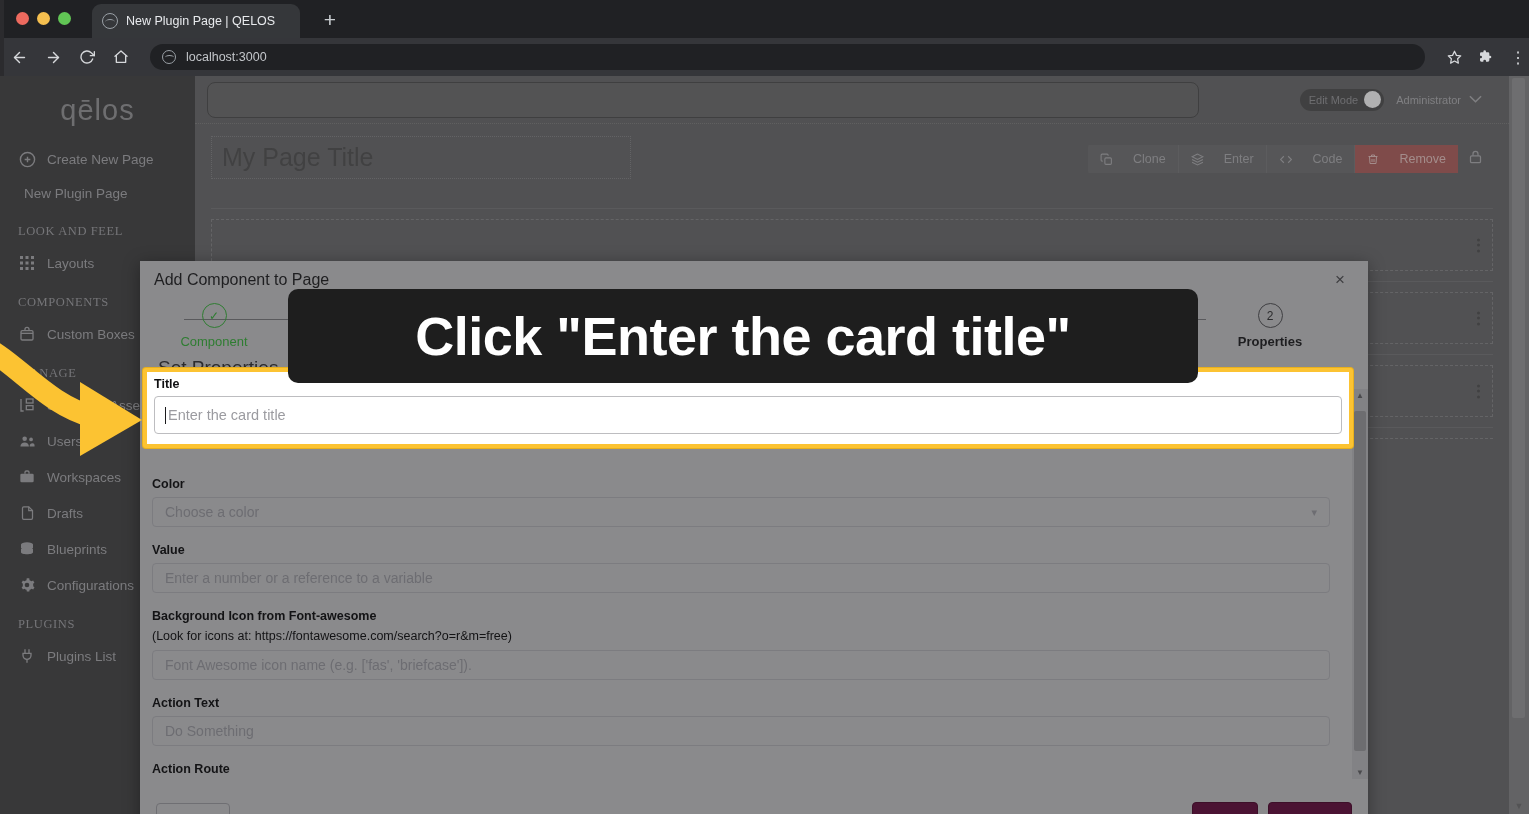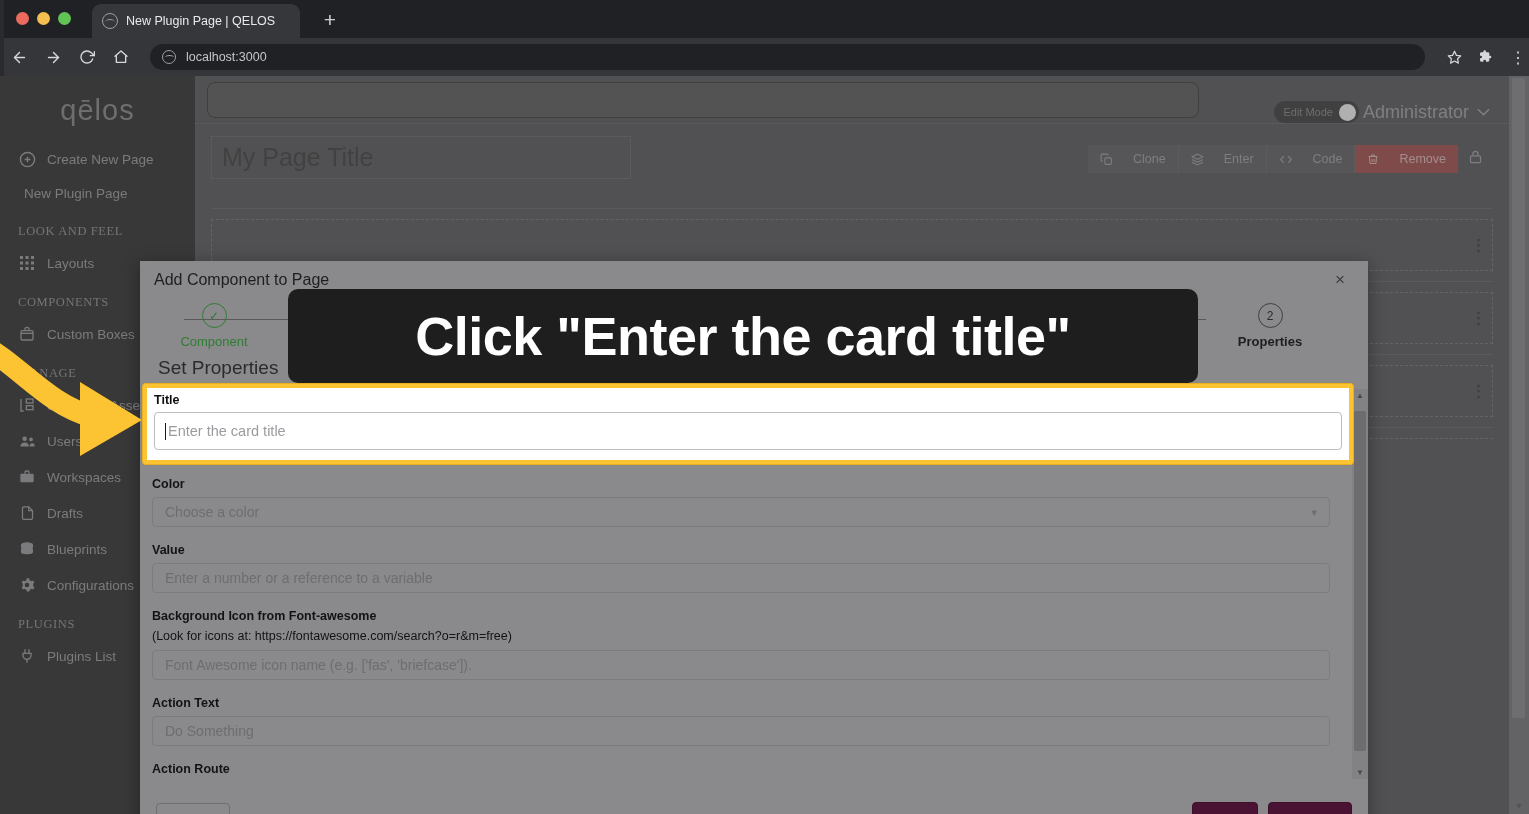--- a/index.html
+++ b/index.html
@@ -102,35 +102,35 @@
     color: #7a7a80; font-size: 12.5px; letter-spacing: 0.6px;
     padding: 14px 18px 6px 18px; text-transform: uppercase; font-family: Liberation Serif, serif;
   }
 
   
   .main {
     position: absolute; left: 195px; top: 0; right: 20px; height: 738px;
     background: #3a3a3c;
   }
   .topbar {
-    height: 48px; display: flex; align-items: flex-end; justify-content: flex-end;
-    padding: 0 19px; gap: 4px;
+    height: 48px; display: flex; align-items: center; justify-content: flex-end;
+    padding: 0 27px; gap: 12px;
     border-bottom: 1px dotted #555; 
   }
   .searchbar {
     position: absolute; left: 12px; top: 6px; right: 310px; height: 36px;
     border: 1px solid #18181a; border-radius: 8px; background: #3c3c3e;
   }
   .edit-toggle {
     display: flex; align-items: center; background: #1b1b1d;
     border-radius: 12px; padding: 2px 3px 2px 9px; gap: 6px; height: 22px;
   }
   .edit-toggle span { font-size: 11px; color: #6d6d72; white-space: nowrap; }
   .knob { width: 17px; height: 17px; border-radius: 50%; background: #e6e6e8; flex: none; }
-  .admin { color: #8d8d93; font-size: 18px; display: flex; align-items: center; gap: 8px; }
+  .admin { color: #8d8d93; font-size: 11px; display: flex; align-items: center; gap: 8px; }
 
   .page-head { position: relative; padding: 12px 16px 0 16px; height: 78px; }
   .page-title-box {
     border: 1px dotted #5a5a5d; padding: 6px 10px; display: inline-block;
     min-width: 420px;
   }
   .page-title { font-size: 25px; color: #1c1c1e; }
   .page-actions {
     position: absolute; right: 16px; top: 18px; display: flex; align-items: center;
     border-radius: 5px; overflow: hidden;
@@ -221,21 +221,21 @@
   .input {
     width: 100%; height: 30px; border: 1px solid #7c7c80; border-radius: 4px;
     background: transparent; display: flex; align-items: center;
     padding: 0 12px; font-size: 14px; color: #6d6d72;
   }
   .input.select { justify-content: space-between; gap: 33px; }
   .input.select .chev { color: #6d6d72; font-size: 11px; }
 
   
   .hl-box {
-    position: absolute; left: 143px; top: 308px; width: 1210px; height: 80px;
+    position: absolute; left: 143px; top: 292px; width: 1210px; height: 80px;
     background: #fcc332; border-radius: 3px; box-shadow: 0 0 0 1px #e8b01d;
     padding: 4px;
   }
   .hl-inner { background: #fff; width: 100%; height: 100%; padding: 5px 7px 6px 7px; }
   .hl-label { font-size: 12.5px; color: #0f0f11; font-weight: 600; }
   .hl-input {
     margin-top: 5px; height: 38px; border: 1px solid #bdbdc0; border-radius: 4px;
     display: flex; align-items: center; padding: 0 10px; background: #fff;
   }
   .caret { width: 1px; height: 17px; background: #1a1a1c; margin-right: 2px; }

